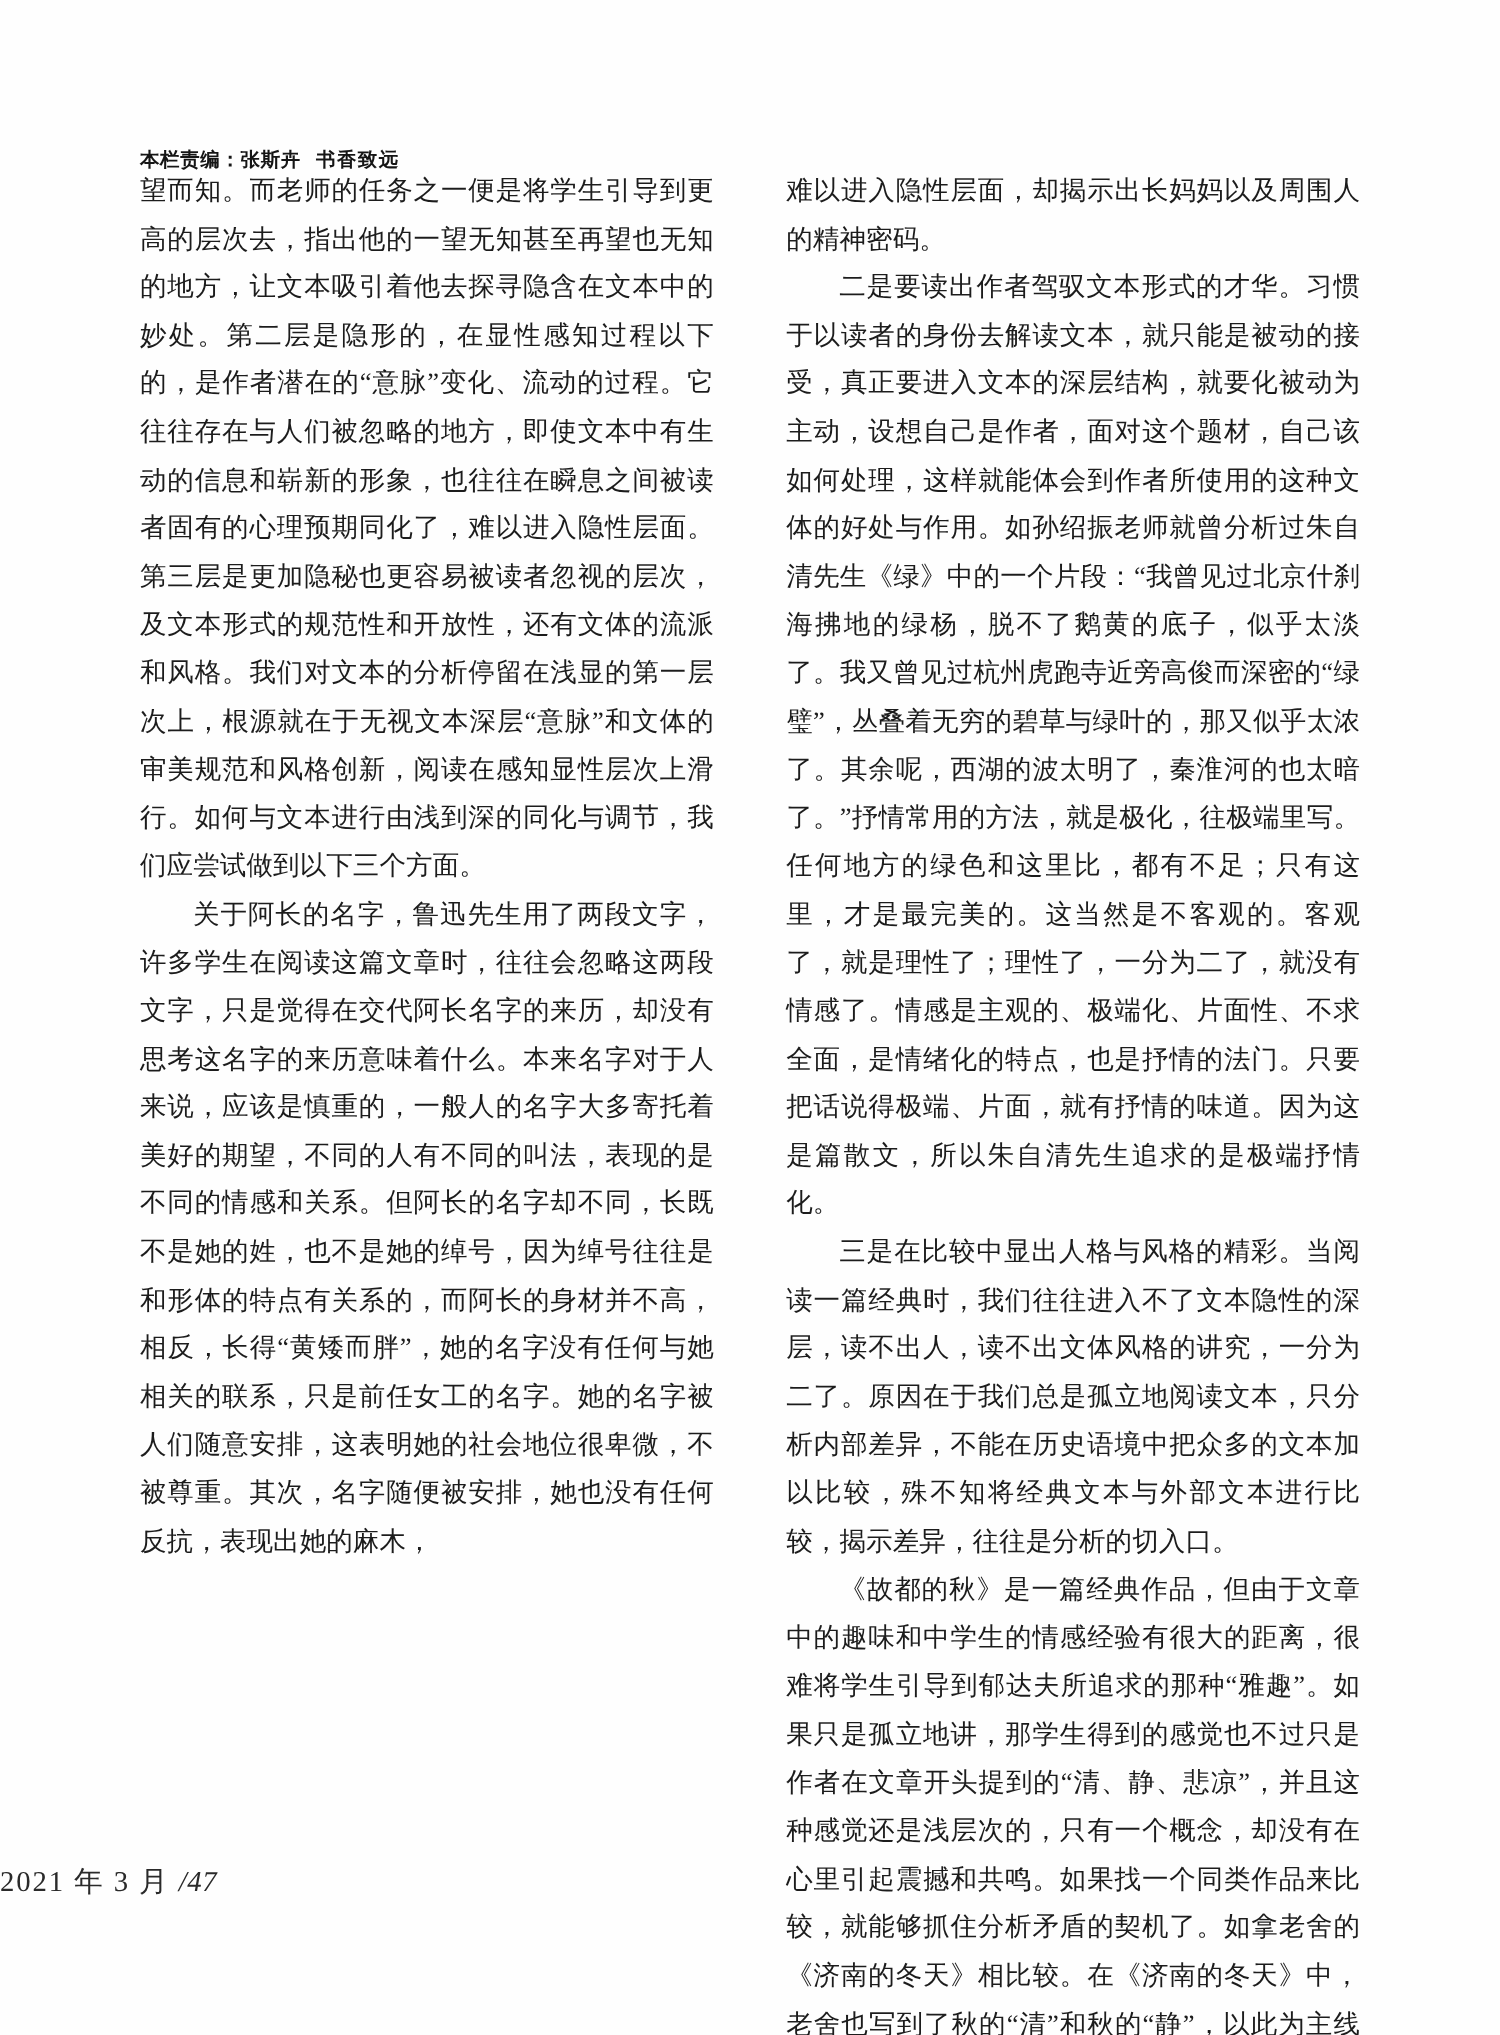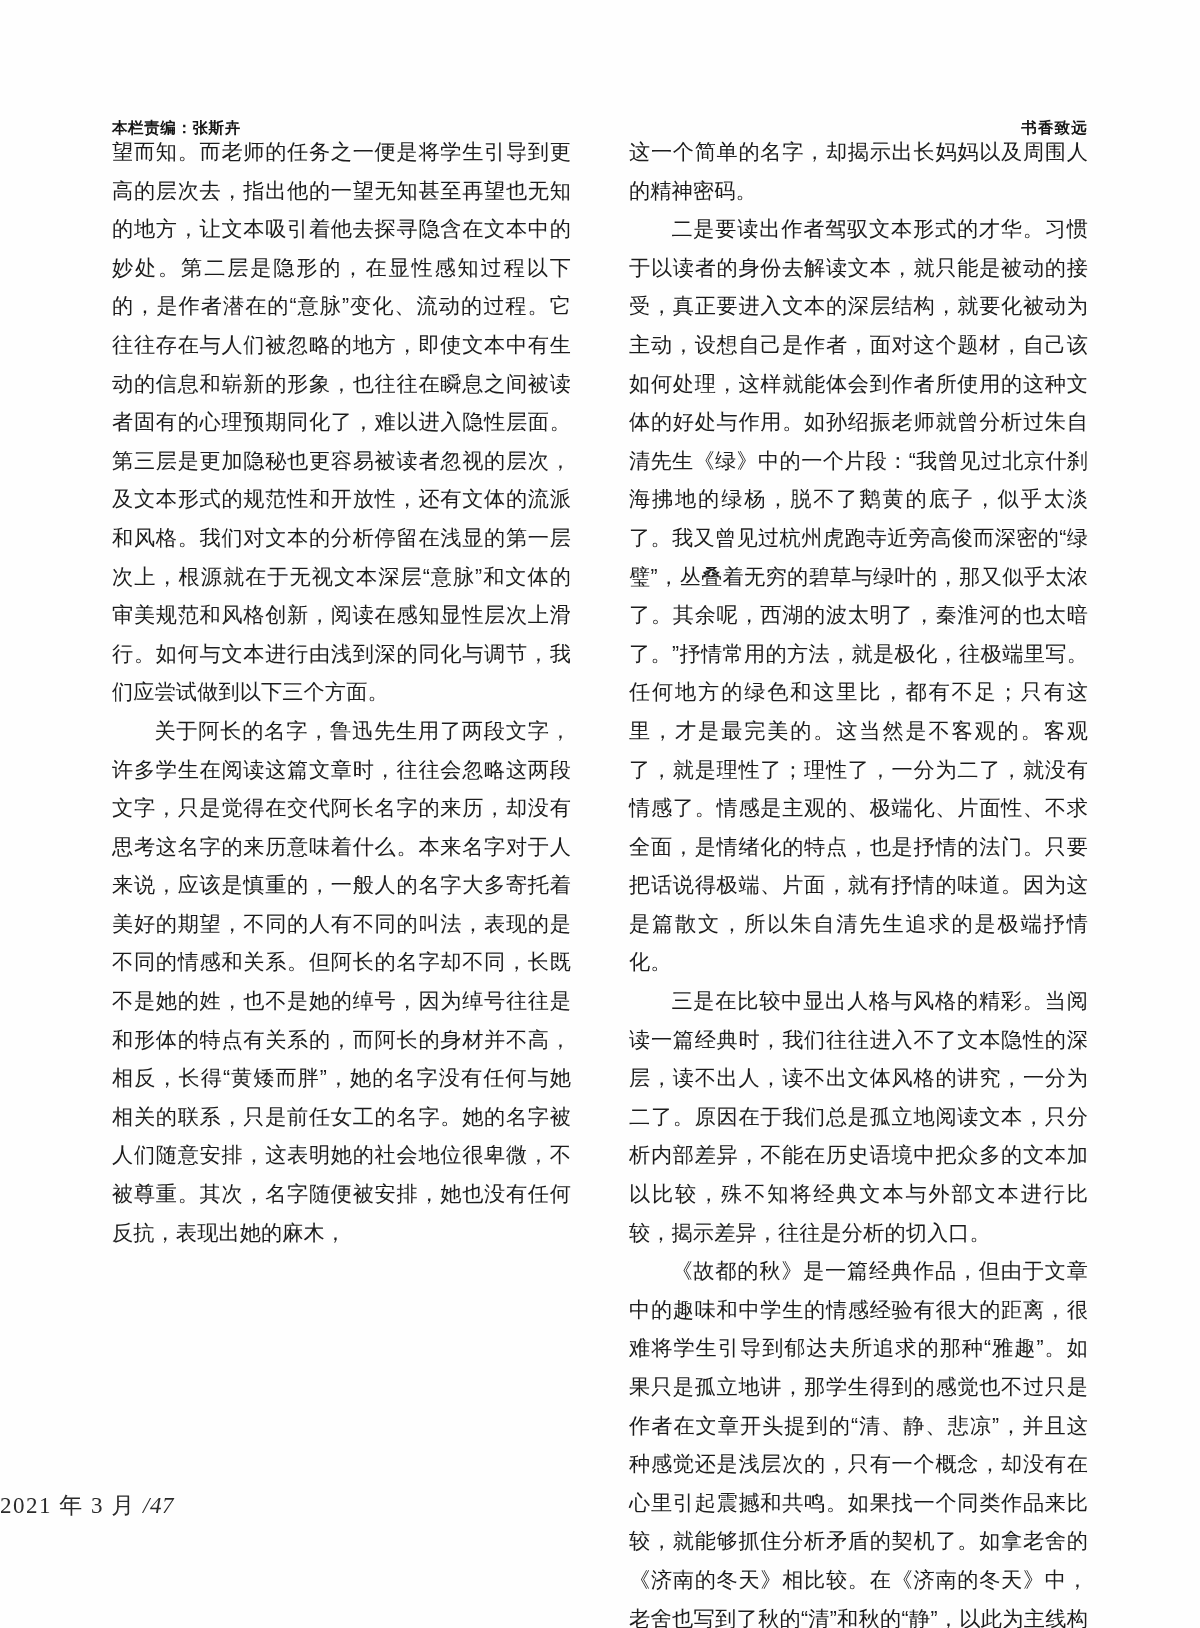--- a/index.html
+++ b/index.html
@@ -24,27 +24,27 @@
     background: #fefefe;
   }
 
   
   .running-head {
     position: absolute;
     left: 112px;
     top: 86px;
     width: 976px;
     display: flex;
-    justify-content: space-between;
     align-items: baseline;
     font-family: "DejaVu Sans", "Liberation Sans", sans-serif;
     font-size: 15.5px;
     letter-spacing: 0.6px;
     color: #151515;
     font-weight: 600;
+    gap: 12px;
   }
   .running-head .rh-right {
     letter-spacing: 1.2px;
     margin-top: 32px;
   }
 
   
   .columns {
     position: absolute;
     left: 112px;
@@ -59,21 +59,21 @@
     flex: 0 0 459px;
   }
   p.para {
     margin: 0;
     font-size: 21.2px;
     line-height: 38.6px;
     text-align: justify;
     text-justify: inter-ideograph;
     text-indent: 2em;
     color: #1c1c1c;
-    font-family: Liberation Sans, sans-serif;
+    font-family: Liberation Serif, serif;
     letter-spacing: 0.1px;
   }
   p.para.no-indent {
     text-indent: 0;
   }
 
   
   .folio {
     position: absolute;
     left: 0;
@@ -101,21 +101,21 @@
   </div>
 
   <div class="columns">
 
     <div class="col">
       <p class="para no-indent">望而知。而老师的任务之一便是将学生引导到更高的层次去，指出他的一望无知甚至再望也无知的地方，让文本吸引着他去探寻隐含在文本中的妙处。第二层是隐形的，在显性感知过程以下的，是作者潜在的“意脉”变化、流动的过程。它往往存在与人们被忽略的地方，即使文本中有生动的信息和崭新的形象，也往往在瞬息之间被读者固有的心理预期同化了，难以进入隐性层面。第三层是更加隐秘也更容易被读者忽视的层次，及文本形式的规范性和开放性，还有文体的流派和风格。我们对文本的分析停留在浅显的第一层次上，根源就在于无视文本深层“意脉”和文体的审美规范和风格创新，阅读在感知显性层次上滑行。如何与文本进行由浅到深的同化与调节，我们应尝试做到以下三个方面。</p>
       <p class="para">关于阿长的名字，鲁迅先生用了两段文字，许多学生在阅读这篇文章时，往往会忽略这两段文字，只是觉得在交代阿长名字的来历，却没有思考这名字的来历意味着什么。本来名字对于人来说，应该是慎重的，一般人的名字大多寄托着美好的期望，不同的人有不同的叫法，表现的是不同的情感和关系。但阿长的名字却不同，长既不是她的姓，也不是她的绰号，因为绰号往往是和形体的特点有关系的，而阿长的身材并不高，相反，长得“黄矮而胖”，她的名字没有任何与她相关的联系，只是前任女工的名字。她的名字被人们随意安排，这表明她的社会地位很卑微，不被尊重。其次，名字随便被安排，她也没有任何反抗，表现出她的麻木，</p>
     </div>
 
     <div class="col">
-      <p class="para no-indent">这一个简单的名字，却揭示出长妈妈以及周围人的精神密码。</p>
+      <p class="para no-indent">难以进入隐性层面，却揭示出长妈妈以及周围人的精神密码。</p>
       <p class="para">二是要读出作者驾驭文本形式的才华。习惯于以读者的身份去解读文本，就只能是被动的接受，真正要进入文本的深层结构，就要化被动为主动，设想自己是作者，面对这个题材，自己该如何处理，这样就能体会到作者所使用的这种文体的好处与作用。如孙绍振老师就曾分析过朱自清先生《绿》中的一个片段：“我曾见过北京什刹海拂地的绿杨，脱不了鹅黄的底子，似乎太淡了。我又曾见过杭州虎跑寺近旁高俊而深密的“绿璧”，丛叠着无穷的碧草与绿叶的，那又似乎太浓了。其余呢，西湖的波太明了，秦淮河的也太暗了。”抒情常用的方法，就是极化，往极端里写。任何地方的绿色和这里比，都有不足；只有这里，才是最完美的。这当然是不客观的。客观了，就是理性了；理性了，一分为二了，就没有情感了。情感是主观的、极端化、片面性、不求全面，是情绪化的特点，也是抒情的法门。只要把话说得极端、片面，就有抒情的味道。因为这是篇散文，所以朱自清先生追求的是极端抒情化。</p>
       <p class="para">三是在比较中显出人格与风格的精彩。当阅读一篇经典时，我们往往进入不了文本隐性的深层，读不出人，读不出文体风格的讲究，一分为二了。原因在于我们总是孤立地阅读文本，只分析内部差异，不能在历史语境中把众多的文本加以比较，殊不知将经典文本与外部文本进行比较，揭示差异，往往是分析的切入口。</p>
       <p class="para">《故都的秋》是一篇经典作品，但由于文章中的趣味和中学生的情感经验有很大的距离，很难将学生引导到郁达夫所追求的那种“雅趣”。如果只是孤立地讲，那学生得到的感觉也不过只是作者在文章开头提到的“清、静、悲凉”，并且这种感觉还是浅层次的，只有一个概念，却没有在心里引起震撼和共鸣。如果找一个同类作品来比较，就能够抓住分析矛盾的契机了。如拿老舍的《济南的冬天》相比较。在《济南的冬天》中，老舍也写到了秋的“清”和秋的“静”，以此为主线构成秋的</p>
     </div>
 
   </div>
 
   <div class="folio">
     <span>2021 年 3 月</span>
     <span class="slash-num">/47</span>

